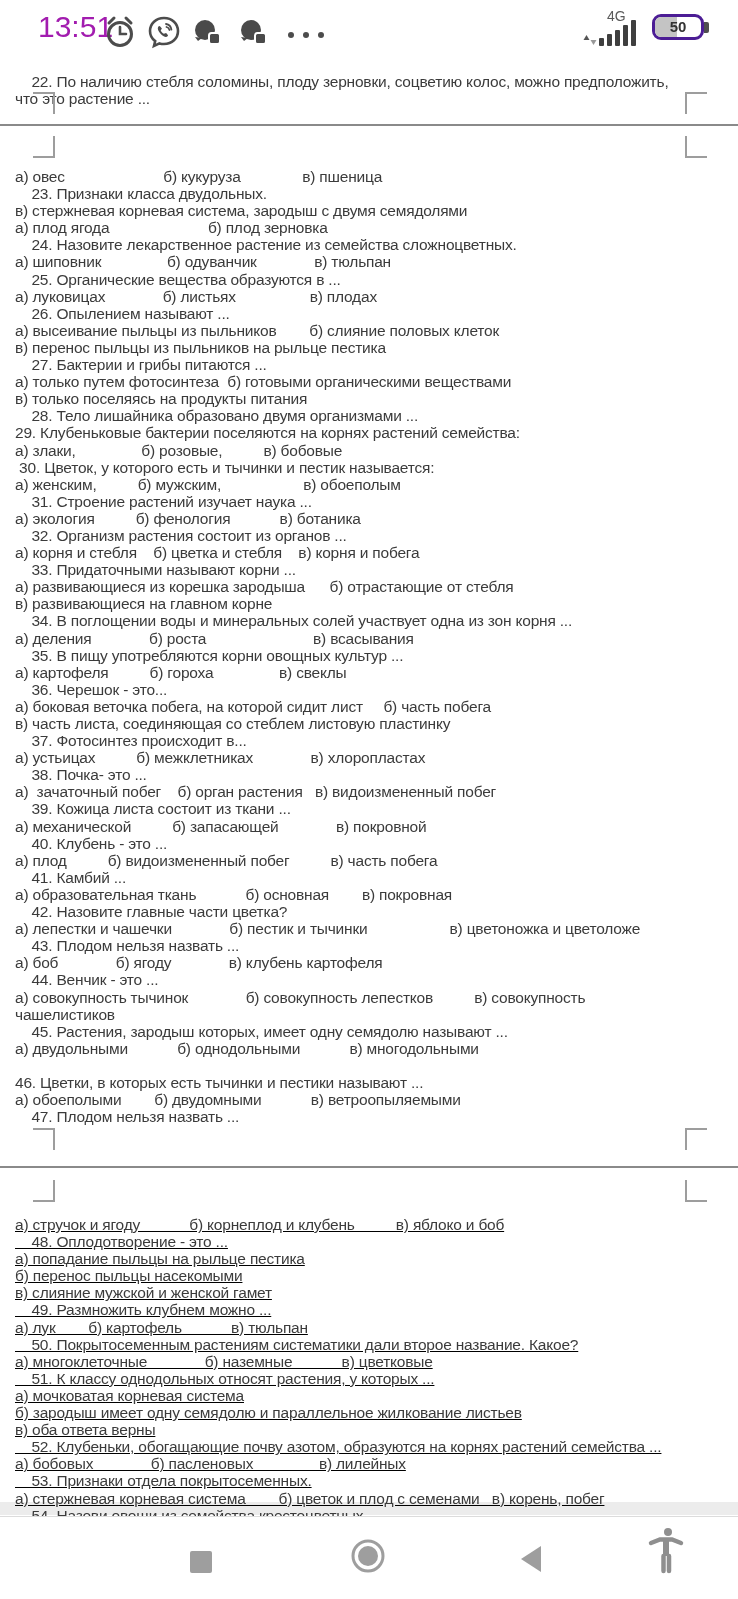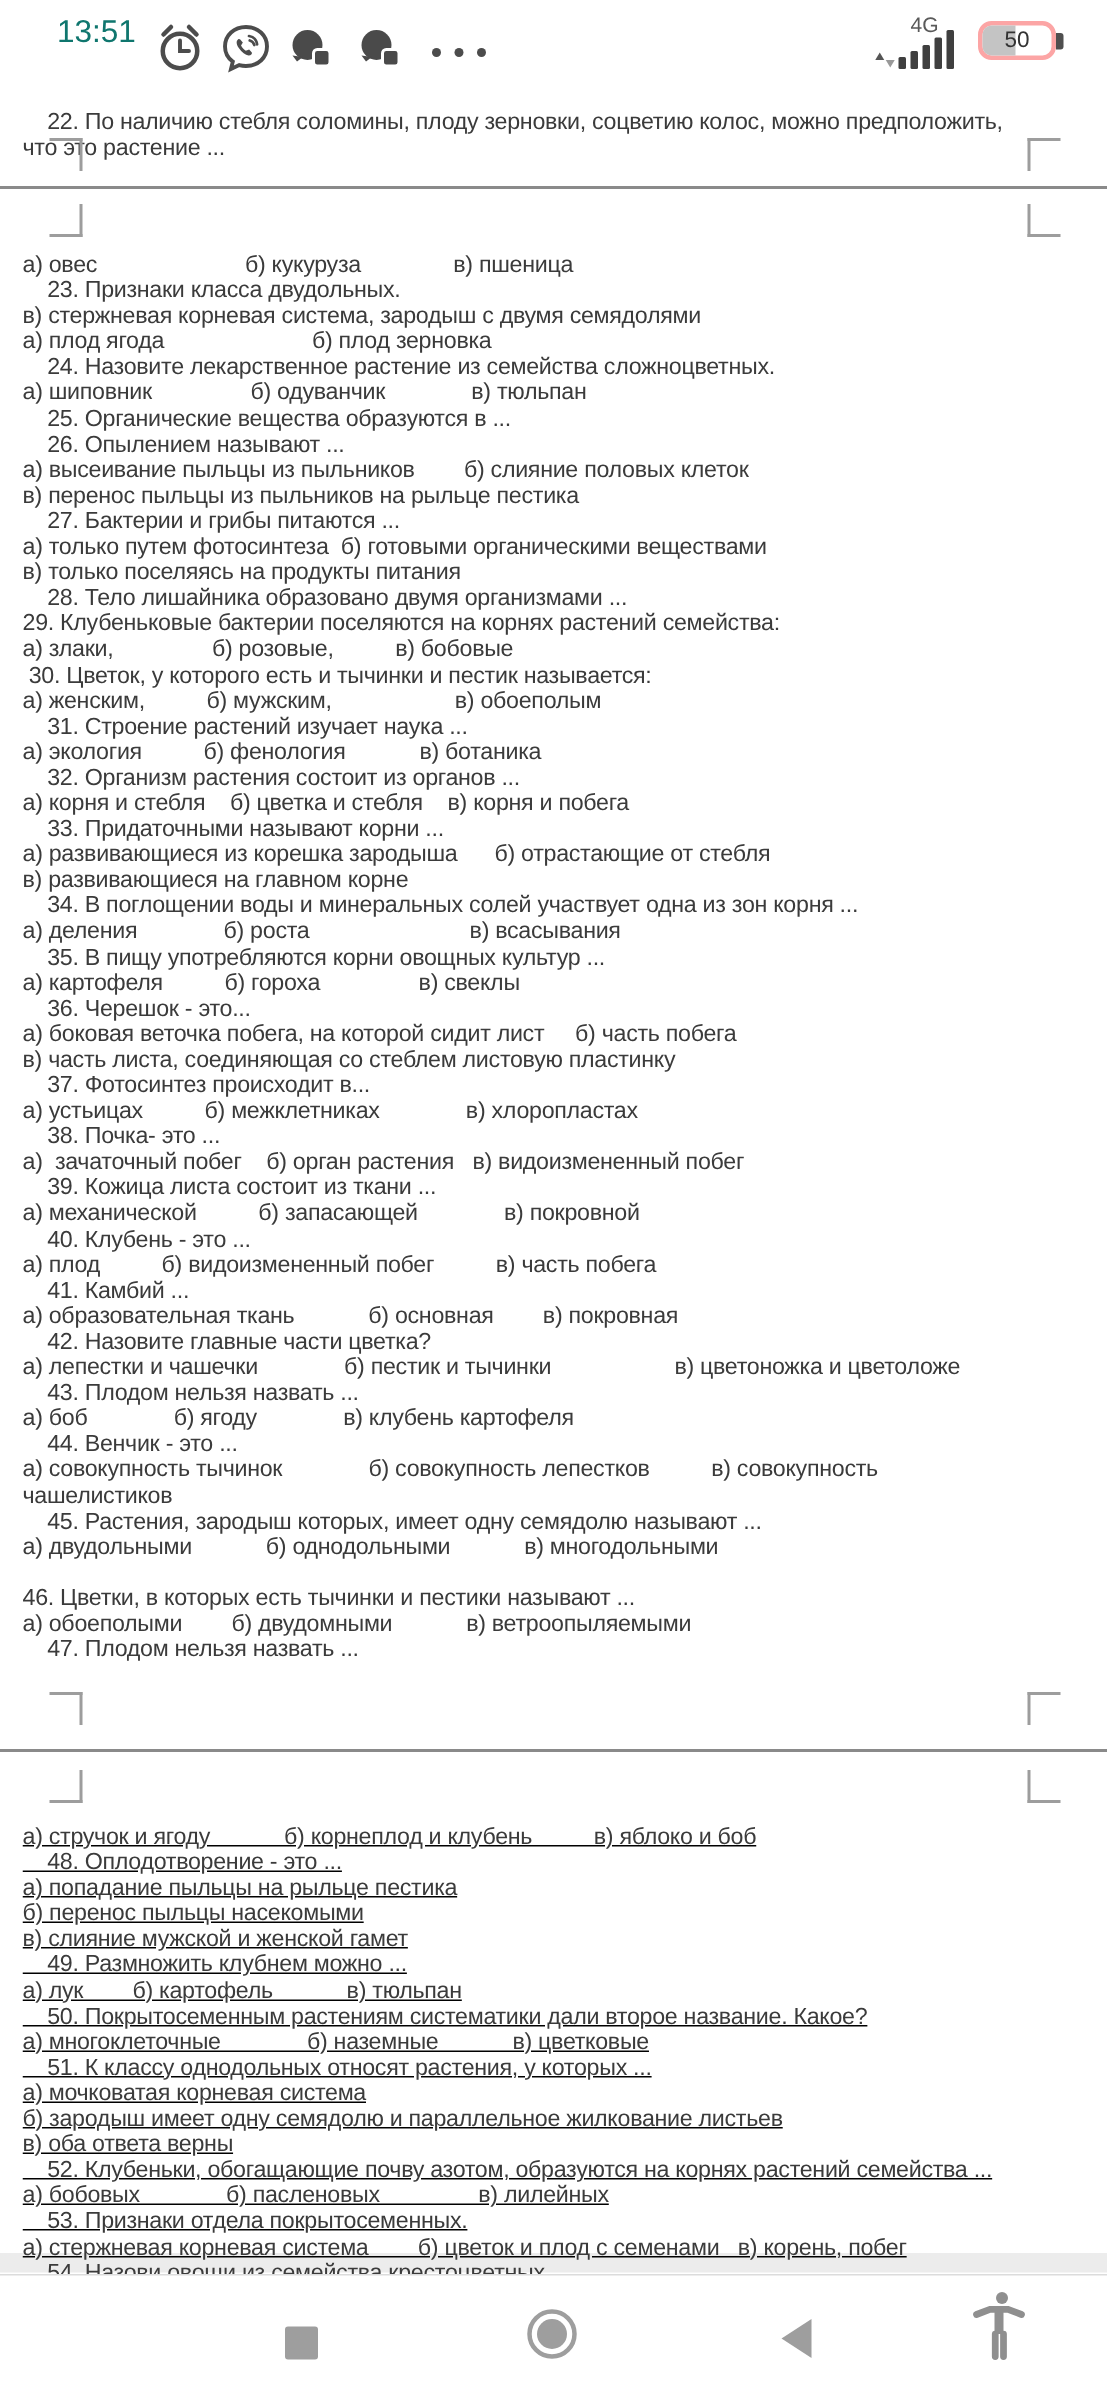--- a/index.html
+++ b/index.html
@@ -1,31 +1,31 @@
 <!DOCTYPE html>
 <html><head>
 <meta charset="utf-8">
 <style>
   html,body{margin:0;padding:0;width:738px;height:1599px;background:#ffffff;overflow:hidden;
     font-family:"Liberation Sans","DejaVu Sans",sans-serif;}
   .screen{position:relative;width:738px;height:1599px;background:#fff;}
 
   
   .status-bar{position:absolute;top:0;left:0;width:738px;height:56px;background:#fff;}
-  .sb-time{position:absolute;left:38px;top:10px;font-size:21px;color:#0f766e;}
+  .sb-time{position:absolute;left:38px;top:10px;font-size:30px;color:#a21caf;}
   .sb-icon{position:absolute;top:14px;}
   .sb-dots{position:absolute;left:288px;top:32px;width:48px;height:8px;}
   .sb-dots i{display:inline-block;width:6px;height:6px;border-radius:50%;background:#4c4c4c;margin-right:9px;vertical-align:top;}
   .net{position:absolute;left:583px;top:8px;width:62px;height:40px;}
   .net-label{position:absolute;left:12px;top:0;font-size:14px;color:#5a5a5a;margin-left:12px;}
   .net-arrows{position:absolute;left:0;top:26px;width:14px;height:12px;}
   .net-bars{position:absolute;left:16px;bottom:2px;width:46px;height:26px;}
   .net-bars i{position:absolute;bottom:0;width:5px;background:#3f3f3f;border-radius:1px;}
-  .battery{position:absolute;left:652px;top:14px;width:52px;height:26px;border:3px solid #fca5a5;
-    border-radius:9px;box-sizing:border-box;}
+  .battery{position:absolute;left:652px;top:14px;width:52px;height:26px;border:3px solid #4c1d95;
+    border-radius:9px;box-sizing:border-box;font-weight:bold;}
   .battery .fill{position:absolute;left:0;top:0;width:48%;height:100%;background:#c4c4c4;border-radius:6px 0 0 6px;}
   .battery .pct{position:absolute;left:0;top:1px;width:100%;text-align:center;font-size:15px;color:#333;}
   .battery .nub{position:absolute;right:-8px;top:5px;width:5px;height:11px;background:#4f4f4f;border-radius:0 2px 2px 0;}
 
   
   .doc-line{height:17.1px;font-size:15.5px;line-height:17.1px;color:#3b3b3b;
     white-space:pre;letter-spacing:-0.2px;}
   .lines{position:absolute;left:15px;width:723px;overflow:hidden;margin-top:16px;}
   #p1{top:57px;height:36px;}
   #p2{top:152px;height:976px;}
@@ -118,20 +118,21 @@
 
     <div class="lines" id="p2">
 
     <div class="doc-line">а) овес                        б) кукуруза               в) пшеница</div>
         <div class="doc-line">    23. Признаки класса двудольных.</div>
         <div class="doc-line">в) стержневая корневая система, зародыш с двумя семядолями</div>
         <div class="doc-line">а) плод ягода                        б) плод зерновка</div>
         <div class="doc-line">    24. Назовите лекарственное растение из семейства сложноцветных.</div>
         <div class="doc-line">а) шиповник                б) одуванчик              в) тюльпан</div>
         <div class="doc-line">    25. Органические вещества образуются в ...</div>
+        <div class="doc-line">а) луковицах              б) листьях                  в) плодах</div>
         <div class="doc-line">    26. Опылением называют ...</div>
         <div class="doc-line">а) высеивание пыльцы из пыльников        б) слияние половых клеток</div>
         <div class="doc-line">в) перенос пыльцы из пыльников на рыльце пестика</div>
         <div class="doc-line">    27. Бактерии и грибы питаются ...</div>
         <div class="doc-line">а) только путем фотосинтеза  б) готовыми органическими веществами</div>
         <div class="doc-line">в) только поселяясь на продукты питания</div>
         <div class="doc-line">    28. Тело лишайника образовано двумя организмами ...</div>
         <div class="doc-line">29. Клубеньковые бактерии поселяются на корнях растений семейства:</div>
         <div class="doc-line">а) злаки,                б) розовые,          в) бобовые</div>
         <div class="doc-line"> 30. Цветок, у которого есть и тычинки и пестик называется:</div>

